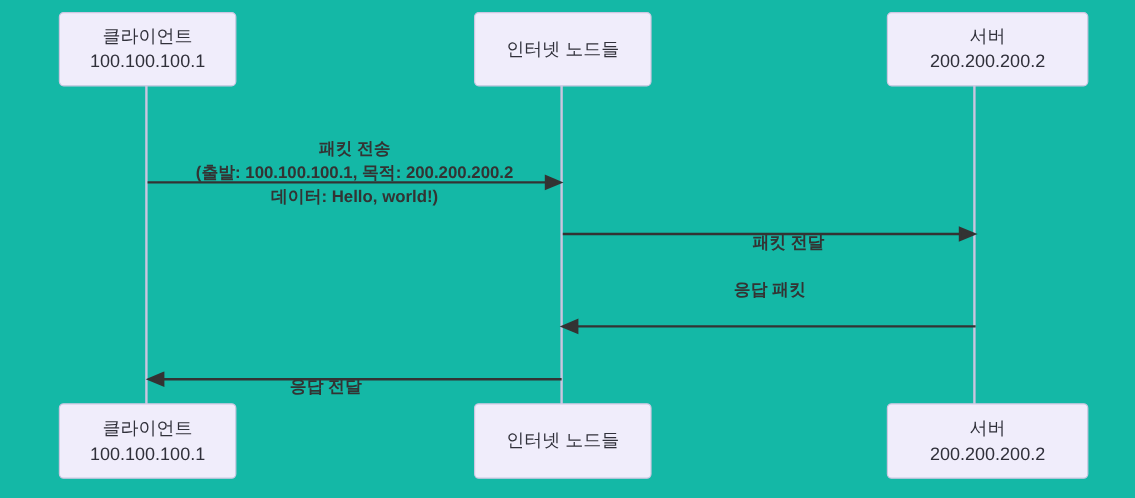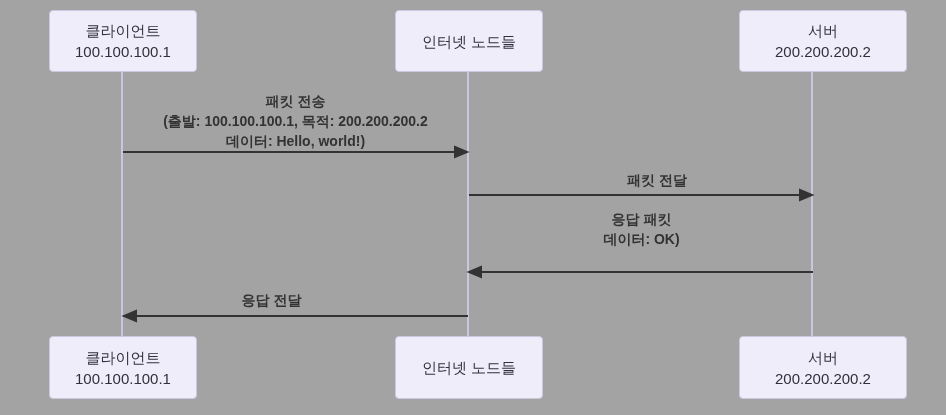--- a/index.html
+++ b/index.html
@@ -3,21 +3,21 @@
 <meta charset="utf-8">
 <style>
   html,body{margin:0;padding:0;}
   body{
     font-family:"Liberation Sans","DejaVu Sans",sans-serif;
     background:#48704f;
   }
   .diagram{
     position:relative;
     width:946px;height:415px;
-    background:#a3a3a3;
+    background:#14b8a6;
     overflow:hidden;
   }
   .lifeline{
     position:absolute;
     top:71px;height:266px;width:2px;
     background:#cbc5df;
   }
   .ll-client{left:121px;}
   .ll-internet{left:467px;}
   .ll-server{left:811px;}
@@ -39,20 +39,21 @@
   .a-client{left:49px;width:148px;}
   .a-internet{left:395px;width:148px;}
   .a-server{left:739px;width:168px;}
   .msg{
     position:absolute;
     color:#333333;
     font-size:14px;font-weight:700;
     line-height:20px;
     text-align:center;
     white-space:nowrap;
+    margin-top:22px;
   }
   .msg-1{left:123px;top:91px;width:345px;}
   .msg-2{left:469px;top:170px;width:376px;}
   .msg-3{left:469px;top:209px;width:345px;}
   .msg-4{left:123px;top:290px;width:297px;}
   .arrows{
     position:absolute;left:0;top:0;width:946px;height:415px;
     pointer-events:none;
   }
 </style>
@@ -109,19 +110,18 @@
   <div class="msg msg-1">
     <div>패킷 전송</div>
     <div>(출발: 100.100.100.1, 목적: 200.200.200.2</div>
     <div>데이터: Hello, world!)</div>
   </div>
   <div class="msg msg-2">
     <div>패킷 전달</div>
   </div>
   <div class="msg msg-3">
     <div>응답 패킷</div>
-    <div>데이터: OK)</div>
   </div>
   <div class="msg msg-4">
     <div>응답 전달</div>
   </div>
 
 </div>
 
 </body></html>

